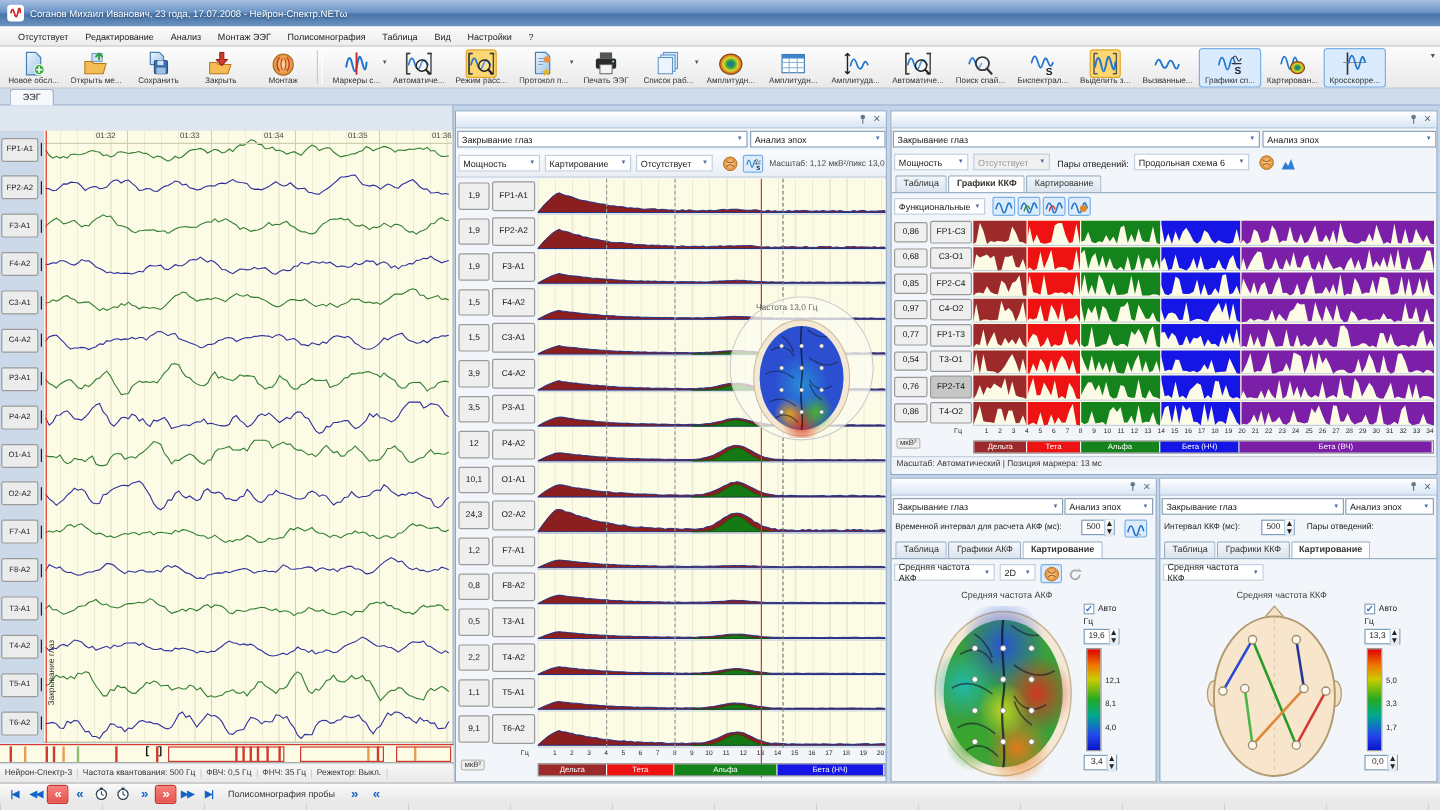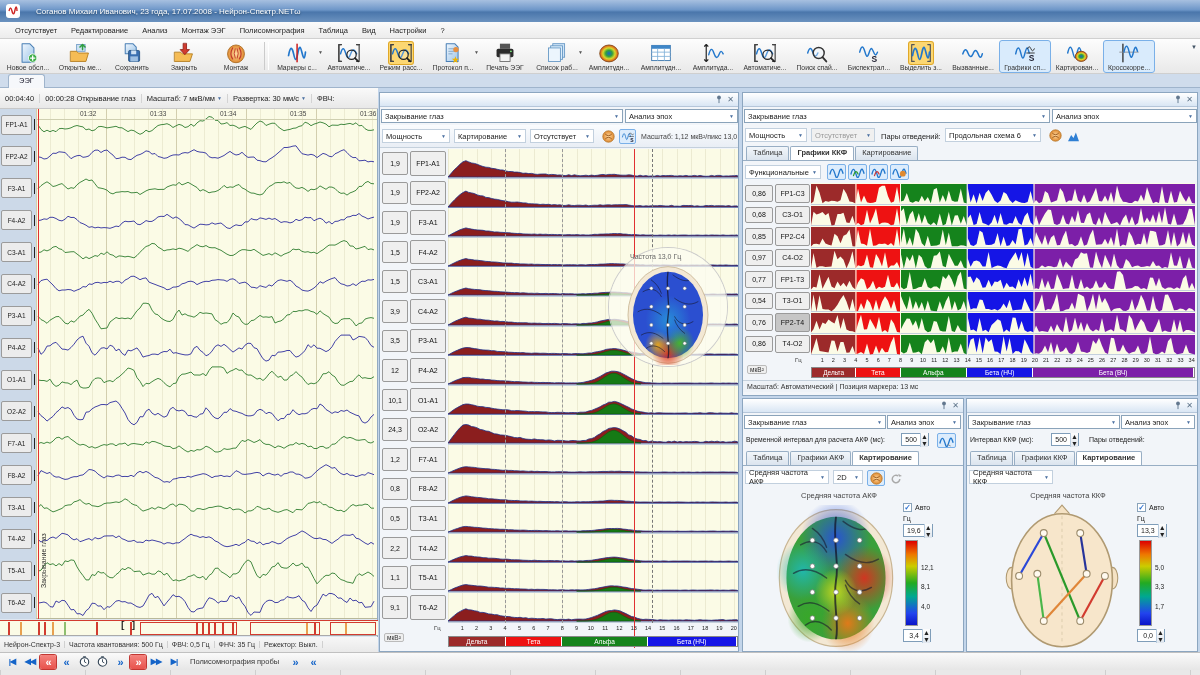--- a/index.html
+++ b/index.html
@@ -1,20 +1,20 @@
 <!DOCTYPE html>
 <html><head>
 <meta charset="utf-8">
 <style>
 *{margin:0;padding:0;box-sizing:border-box}
 html,body{width:1200px;height:675px;overflow:hidden}
 body{font-family:"Liberation Sans",sans-serif;background:#c3d5ea;position:relative;color:#222}
 .abs{position:absolute}
 
-#titlebar{left:0;top:0;width:1200px;height:22px;background:linear-gradient(#a7c0e0,#6d96c8 45%,#4a76ab 55%,#6b92bf);color:#fff;display:flex;align-items:center;gap:16px;padding:0 6px;font-size:8px;text-shadow:0 1px 2px #23415f}
+#titlebar{left:0;top:0;width:1200px;height:22px;background:linear-gradient(#a7c0e0,#6d96c8 45%,#4a76ab 55%,#6b92bf);color:#fff;display:flex;align-items:center;gap:5px;padding:0 6px;font-size:8px;text-shadow:0 1px 2px #23415f}
 #appicon{width:14px;height:14px;background:#fff;border-radius:3px;display:flex;align-items:center;justify-content:center}
 #menubar{left:0;top:22px;width:1200px;height:17px;background:linear-gradient(#fbfbfb,#ececec);border-bottom:1px solid #d0d0d0;display:flex;align-items:center;padding:0 8px;font-size:7.5px}
 #menubar .mi{padding:2px 7px;border-radius:2px}
 #toolbar{left:0;top:39px;width:1200px;height:35px;background:linear-gradient(#fdfdfd,#e9e9e9);border-bottom:1px solid #cfcfcf;display:flex;align-items:stretch;padding:1px 2px 0}
 .titem{width:52px;display:flex;flex-direction:column;align-items:center;justify-content:flex-start;border:1px solid transparent;border-radius:3px;position:relative;padding-top:1px}
 .titem.sel{background:#d9ebfc;border-color:#7ab0e8}
 .titem .lab{font-size:6.8px;color:#333;white-space:nowrap;overflow:hidden;max-width:50px}
 .ticon{width:24px;height:22px;display:flex;align-items:center;justify-content:center;border-radius:2px}
 .ticon.hl{background:#fcd772;box-shadow:0 0 0 1px #e0a828}
 .tsep{width:5px;border-left:1px solid #cbcbcb;border-right:1px solid #fff;margin:2px 2px;height:28px}
@@ -353,35 +353,20 @@
         </svg>
       </div>
       <div class="lab">Кросскорре...</div>
     </div>
   </div>
 <div id="tb-overflow" class="abs">▼</div>
 <div id="tabstrip" class="abs"></div>
 <div id="eegtab" class="abs">ЭЭГ</div>
 
 <div id="eegpanel" class="abs">
-  <div id="eegtools">
-    <span class="seg">00:04:40</span>
-    <span class="seg">00:00:28 Открывание глаз</span>
-    <span class="seg">
-        <span>Масштаб:</span>
-        <b style="font-weight:normal">7 мкВ/мм</b>
-        <span class="ar" style="font-size:5px;color:#4a6fa0">▼</span>
-      </span>
-    <span class="seg">
-        <span>Развертка:</span>
-        <b style="font-weight:normal">30 мм/с</b>
-        <span class="ar" style="font-size:5px;color:#4a6fa0">▼</span>
-      </span>
-    <span class="seg" style="border-right:none">ФВЧ:</span>
-  </div>
   <div id="eeglabels">
       <div class="chlab" style="top: 5.5px;">FP1-A1</div>
       <div class="caltick" style="left: 33.5px; top: 10px;"></div>
       <div class="chlab" style="top: 37.375px;">FP2-A2</div>
       <div class="caltick" style="left: 33.5px; top: 41.875px;"></div>
       <div class="chlab" style="top: 69.25px;">F3-A1</div>
       <div class="caltick" style="left: 33.5px; top: 73.75px;"></div>
       <div class="chlab" style="top: 101.125px;">F4-A2</div>
       <div class="caltick" style="left: 33.5px; top: 105.625px;"></div>
       <div class="chlab" style="top: 133px;">C3-A1</div>

